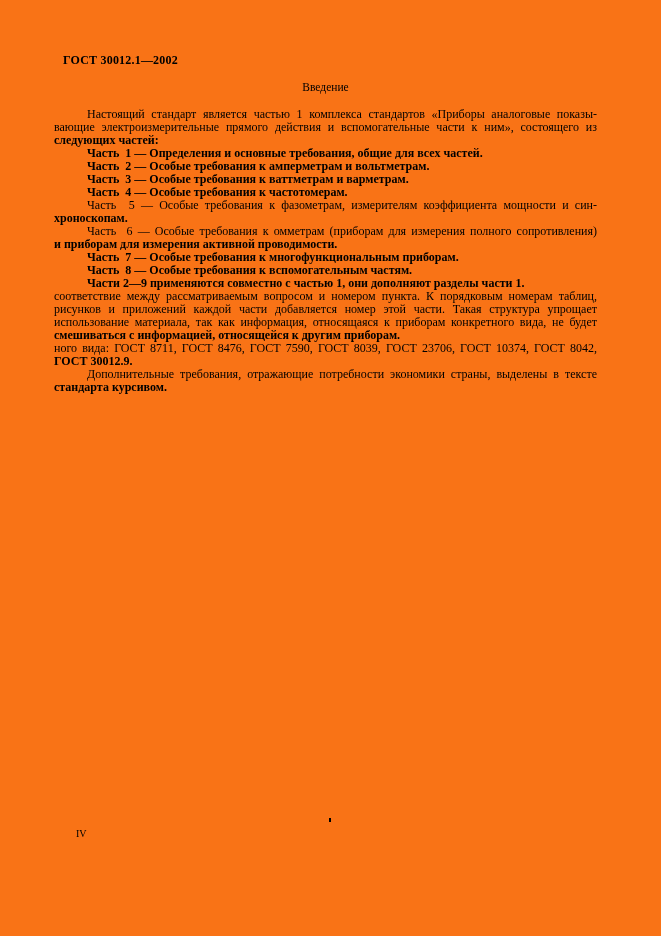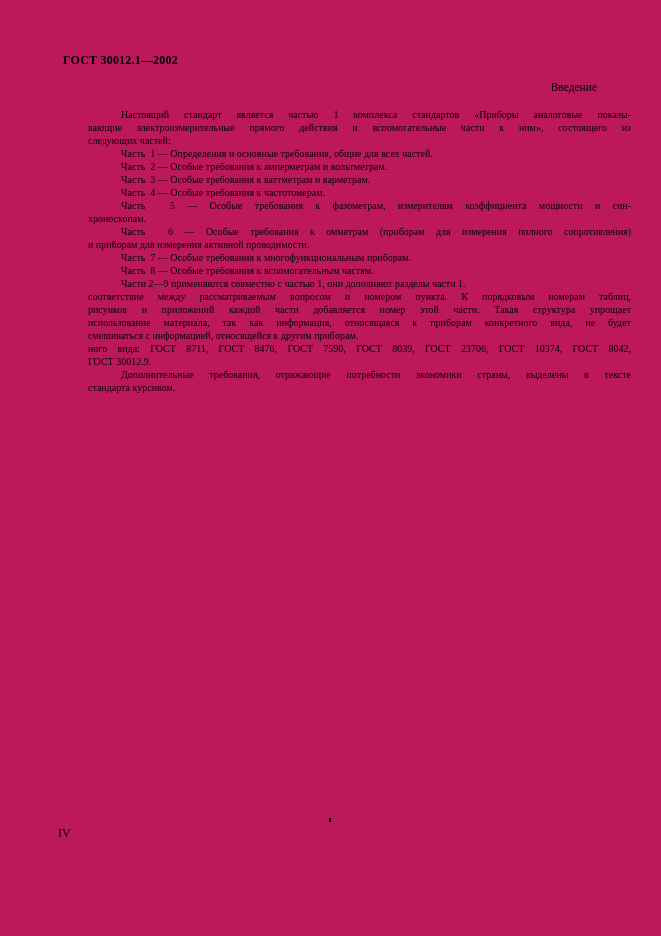--- a/index.html
+++ b/index.html
@@ -1,67 +1,67 @@
 <!DOCTYPE html>
 <html><head>
 <meta charset="utf-8">
 <style>
   html, body { margin: 0; padding: 0; background: #e8e8e8; }
   .page {
     position: relative;
     width: 661px;
     height: 936px;
-    background: #be185d;
+    background: #f97316;
     font-family: "Liberation Serif", "DejaVu Serif", serif;
     color: #000000;
     overflow: hidden;
     margin: 0 auto;
   }
   .doc-header {
     position: absolute;
     left: 63px;
     top: 53px;
     font-size: 12px;
     font-weight: bold;
     letter-spacing: 0.2px;
     white-space: nowrap;
   }
   .section-title {
     position: absolute;
     left: 54px;
     top: 81px;
     width: 543px;
-    text-align: right;
+    text-align: center;
     font-size: 11.5px;
     line-height: 13px;
   }
   .body-text {
     position: absolute;
     left: 54px;
     top: 108px;
     width: 543px;
-    font-size: 10px;
+    font-size: 12px;
     line-height: 13px;
-    margin-left: 34px;
   }
   .para { margin: 0; }
   .line {
     text-align: justify;
     text-align-last: justify;
   }
   .line.last {
     text-align: right;
     text-align-last: left;
+    font-weight: bold;
   }
   .line.first { text-indent: 33px; }
   .page-number {
     position: absolute;
-    left: 58px;
+    left: 76px;
     top: 828px;
-    font-size: 12px;
+    font-size: 10px;
     line-height: 11px;
   }
   .stray-dot {
     position: absolute;
     left: 329px;
     top: 818px;
     width: 2px;
     height: 4px;
     background: #000000;
     overflow: hidden;

